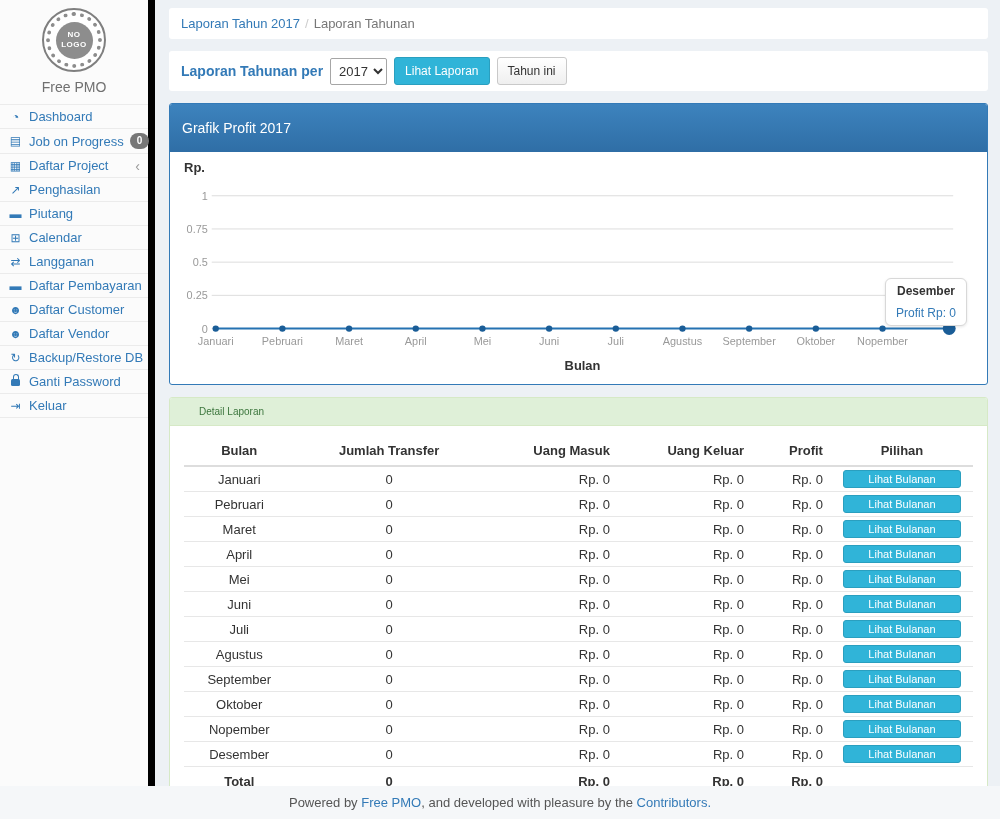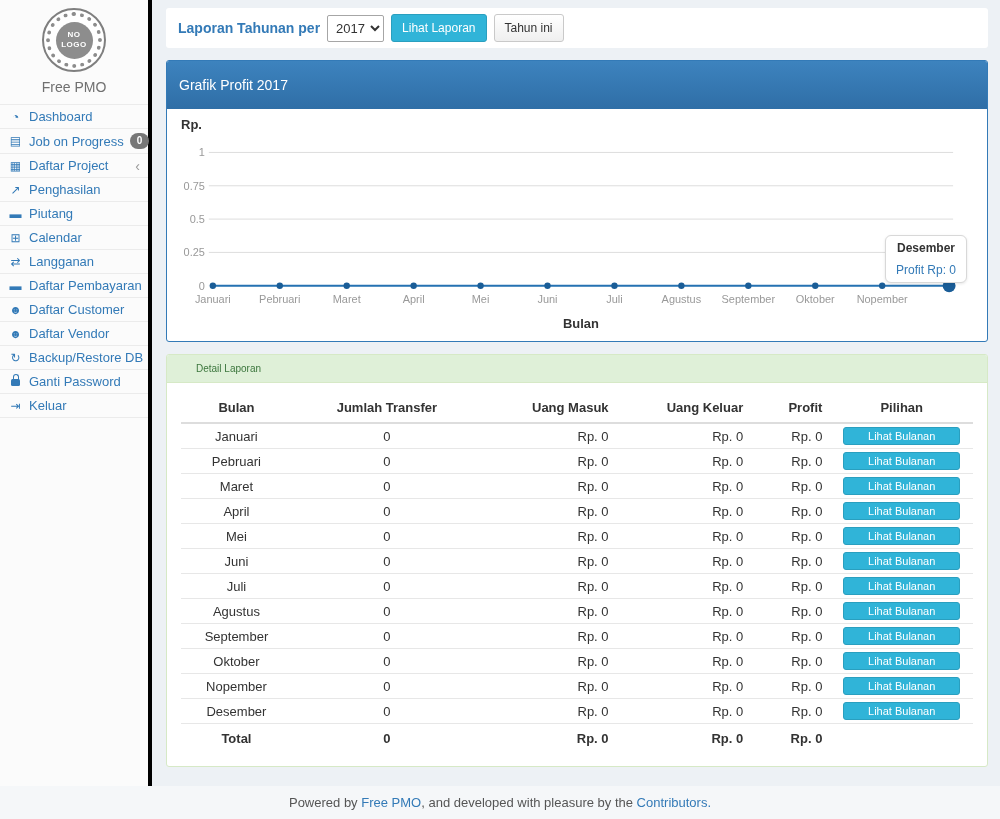--- a/index.html
+++ b/index.html
@@ -1,21 +1,21 @@
 <!DOCTYPE html>
 <html><head>
 <meta charset="utf-8">
 <style>
   html,body{margin:0;padding:0;width:1000px;height:819px;overflow:hidden;
     font-family:"Liberation Sans", sans-serif;background:#edf1f5;}
   .app{display:flex;flex-direction:column;height:100%;}
   .layout{display:flex;flex:1;overflow:hidden;}
 
   
-  aside{width:148px;flex:0 0 148px;background:#fbfbfb;border-right:4px solid #000000;}
+  aside{width:148px;flex:0 0 148px;background:#fbfbfb;border-right:7px solid #000000;}
   .logo-wrap{display:flex;justify-content:center;padding-top:8px;}
   .logo-outer{width:60px;height:60px;border:2px solid #7f7f7f;border-radius:50%;
     display:flex;align-items:center;justify-content:center;background:#fff;}
   .logo-teeth{width:48px;height:48px;border:4px dotted #8d8d8d;border-radius:50%;
     display:flex;align-items:center;justify-content:center;}
   .logo-core{width:37px;height:37px;border-radius:50%;background:#8d8d8d;color:#fff;
     display:flex;flex-direction:column;align-items:center;justify-content:center;
     font-size:8px;font-weight:bold;line-height:1.25;letter-spacing:.5px;}
   .brand{text-align:center;color:#707070;font-size:14px;padding:7px 0 9px;}
   .menu{border-top:1px solid #ebebeb;}
@@ -148,20 +148,23 @@
           </a>
           <a class="menu-item">
             <span class="mi">⇥</span>
             <span class="ml">Keluar</span>
           </a>
         </nav>
     </aside>
 
     <main>
 
+      <div class="crumb">
+        <a>Laporan Tahun 2017</a><span class="sep">/</span><span class="cur">Laporan Tahunan</span>
+      </div>
 
       <div class="filter-bar">
         <span class="filter-label">Laporan Tahunan per</span>
         <select>
           <option>2017</option>
         </select>
         <button class="btn btn-info">Lihat Laporan</button>
         <button class="btn btn-default">Tahun ini</button>
       </div>
 

